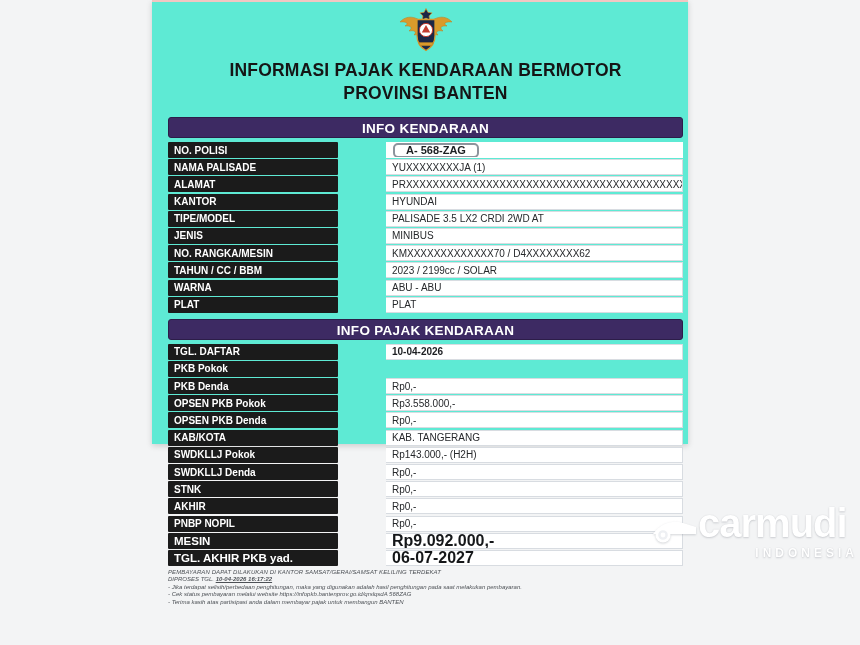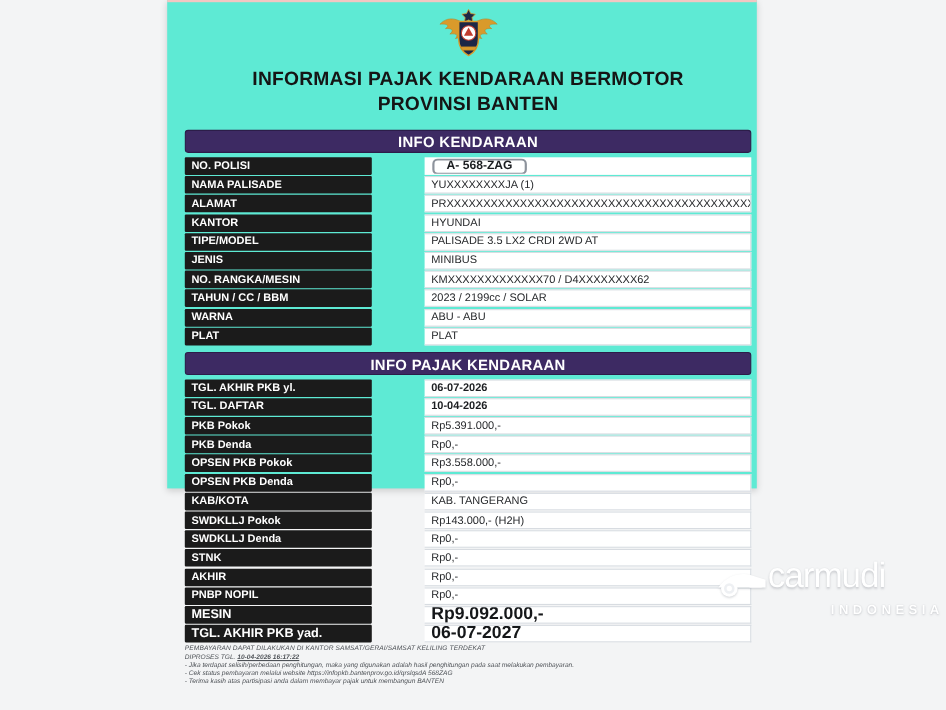--- a/index.html
+++ b/index.html
@@ -61,21 +61,21 @@
   .footer .f2 b { font-weight:bold; text-decoration:underline; }
   .footer .fline { font-size:6px; line-height:7.5px; }
 
   .watermark {
     position:absolute; left:650px; top:496px; width:212px;
     color:#ffffff; pointer-events:none;
   }
   .wm-row { display:flex; align-items:center; }
   .wm-car { filter:drop-shadow(0 1px 1px rgba(110,115,125,.30)); margin-top:14px; }
   .wm-brand {
-    font-size:32px; font-weight:normal; letter-spacing:-1px;
+    font-size:40px; font-weight:bold; letter-spacing:-1px;
     text-shadow:0 1px 2px rgba(110,115,125,.28), 0 0 1px rgba(110,115,125,.25);
   }
   .wm-sub {
     text-align:right; font-size:12px; font-weight:bold; letter-spacing:4px;
     margin-top:-4px; padding-right:4px;
     text-shadow:0 1px 2px rgba(110,115,125,.28), 0 0 1px rgba(110,115,125,.25);
   }
 </style>
 </head>
 <body>
@@ -176,40 +176,31 @@
                 <span class="v plain">PLAT</span>
               </div>
             </div>
           </div>
       </div>
 
       <div class="sect2">
         <div class="sect-head">INFO PAJAK KENDARAAN</div>
         <div>
 
-            <div class="row">
-              <div class="lbl">TGL. AKHIR PKB yl.</div>
-              <div class="val">
-                <span class="v bold">06-07-2026</span>
-              </div>
-            </div>
 
 
             <div class="row">
               <div class="lbl">TGL. DAFTAR</div>
               <div class="val">
                 <span class="v bold">10-04-2026</span>
               </div>
             </div>
 
             <div class="row">
               <div class="lbl">PKB Pokok</div>
-              <div class="val">
-                <span class="v plain">Rp5.391.000,-</span>
-              </div>
             </div>
 
             <div class="row">
               <div class="lbl">PKB Denda</div>
               <div class="val">
                 <span class="v plain">Rp0,-</span>
               </div>
             </div>
 
             <div class="row">

